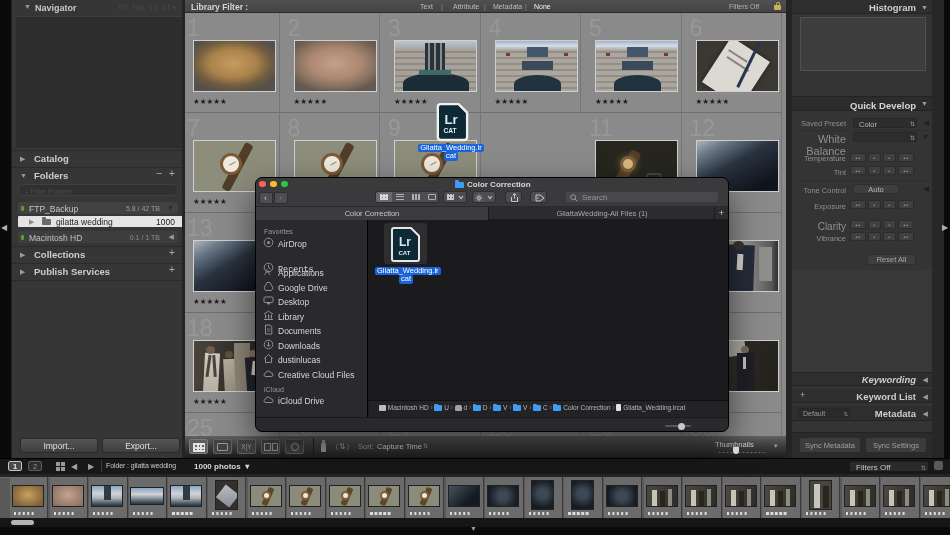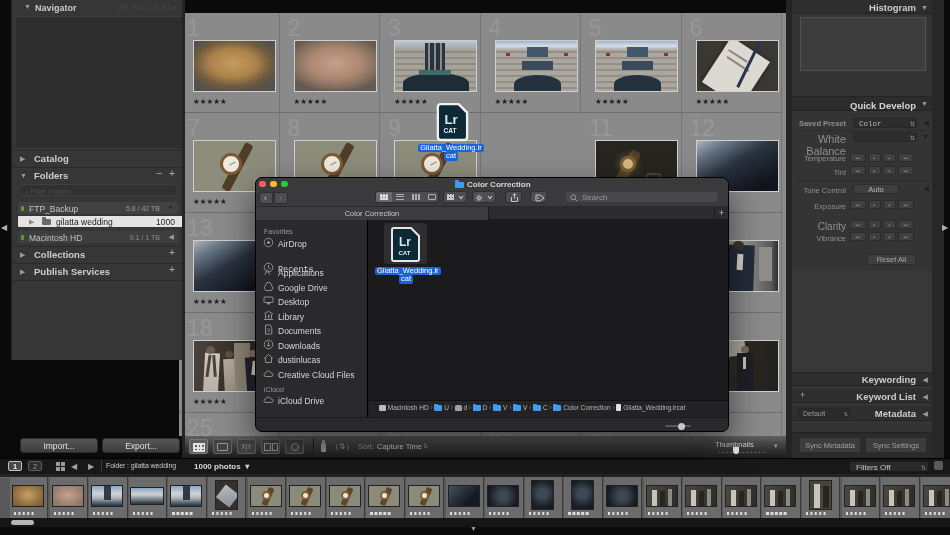--- a/index.html
+++ b/index.html
@@ -20,20 +20,33 @@
   .fph{position:absolute;overflow:hidden;border:1px solid #222;}
   .fstars{position:absolute;bottom:3.5px;left:4px;width:2.3px;height:2.3px;background:#dcdcdc;box-shadow:4.4px 0 #dcdcdc,8.8px 0 #dcdcdc,13.2px 0 #dcdcdc,17.6px 0 #dcdcdc;}
   .sb-item{position:absolute;left:7px;width:104px;height:13px;color:#d6d6da;font-size:8.5px;line-height:13px;white-space:nowrap;}
   .sb-item svg{vertical-align:-1.5px;margin-right:4px;}
   .pill{display:inline-block;background:#1a64d9;color:#fff;font-size:7.5px;line-height:8.5px;padding:0 2px;border-radius:2px;}
   .fold{display:inline-block;position:relative;width:8px;height:6px;background:#3f9bf4;border-radius:1px;vertical-align:-1px;}
   .fold:before{content:'';position:absolute;left:0;top:-1.5px;width:3.5px;height:2px;background:#3f9bf4;border-radius:1px 1px 0 0;}
 </style></head><body>
 <div id="app">
 
+<div class="abs" style="left:185px;top:0;width:605px;height:13px;background:linear-gradient(180deg,#505050,#444444);border-bottom:1px solid #2a2a2a;">
+ <span class="abs" style="left:6px;top:1.5px;font-size:8.5px;font-weight:bold;color:#d6d6d6;">Library Filter :</span>
+ <span class="abs" style="left:235px;top:2.5px;font-size:7px;color:#bdbdbd;">Text</span>
+ <span class="abs" style="left:256px;top:2.5px;font-size:7px;color:#8a8a8a;">|</span>
+ <span class="abs" style="left:268px;top:2.5px;font-size:7px;color:#bdbdbd;">Attribute</span>
+ <span class="abs" style="left:299px;top:2.5px;font-size:7px;color:#8a8a8a;">|</span>
+ <span class="abs" style="left:308px;top:2.5px;font-size:7px;color:#bdbdbd;">Metadata</span>
+ <span class="abs" style="left:340px;top:2.5px;font-size:7px;color:#8a8a8a;">|</span>
+ <span class="abs" style="left:349px;top:2.5px;font-size:7px;color:#f2f2f2;">None</span>
+ <span class="abs" style="left:544px;top:2.5px;font-size:7px;color:#b0b0b0;">Filters Off</span>
+ <span class="abs" style="left:589px;top:4.5px;width:7px;height:5px;background:#c7b25a;border-radius:1px;"></span>
+ <span class="abs" style="left:590.5px;top:2px;width:4px;height:4px;border:1px solid #c7b25a;border-bottom:none;border-radius:2px 2px 0 0;"></span>
+</div>
 
 <div class="abs" style="left:179px;top:13px;width:607px;height:423px;background:#8a8a8a;overflow:hidden;">
 <div class="cell" style="left:0.0px;top:0px;">
         <div class="cnum">1</div>
         <div class="photo ph-plaque1" style=""></div>
         <div class="stars">★★★★★</div>
       </div>
 <div class="cell" style="left:100.5px;top:0px;">
         <div class="cnum">2</div>
         <div class="photo ph-plaque2" style=""></div>
@@ -260,21 +273,21 @@
         <div class="cnum">28</div>
       </div>
 <div class="cell" style="left:402.0px;top:400px;">
         <div class="cnum">29</div>
       </div>
 <div class="cell" style="left:502.5px;top:400px;">
         <div class="cnum">30</div>
       </div>
 </div>
 
-<div class="abs" style="left:11px;top:0;width:171px;height:360px;background:#363636;border-left:1px solid #222;">
+<div class="abs" style="left:11px;top:0;width:171px;height:458px;background:#363636;border-left:1px solid #222;">
  <div class="abs" style="left:12px;top:3px;font-size:7px;color:#9a9a9a;">▼</div>
  <div class="abs" style="left:23px;top:2.5px;font-size:9px;font-weight:bold;color:#c9c9c9;">Navigator</div>
  <div class="abs" style="left:107px;top:4px;font-size:6.5px;color:#4c4c4c;">FIT&nbsp;&nbsp;FILL&nbsp;&nbsp;1:1&nbsp;&nbsp;3:1&nbsp;▾</div>
  <div class="abs" style="left:4px;top:16px;width:167px;height:132px;background:#2d2d2d;border-top:1px solid #3e3e3e;"></div>
  <div class="abs" style="left:0;top:150px;width:171px;height:1px;background:#2a2a2a;"></div>
  <div class="abs" style="left:8px;top:155px;font-size:7px;color:#9a9a9a;">▶</div>
  <div class="abs" style="left:22px;top:153px;font-size:9.5px;font-weight:bold;color:#cdcdcd;">Catalog</div>
  <div class="abs" style="left:0;top:167px;width:171px;height:1px;background:#2a2a2a;"></div>
  <div class="abs" style="left:8px;top:172px;font-size:7px;color:#9a9a9a;">▼</div>
  <div class="abs" style="left:22px;top:170px;font-size:9.5px;font-weight:bold;color:#cdcdcd;">Folders</div>
@@ -526,24 +539,24 @@
 <div class="abs" style="left:792px;top:0;width:140px;height:458px;background:#343434;">
 
  <div class="abs" style="left:0;top:0;width:140px;height:14px;background:#2e2e2e;border-bottom:1px solid #242424;"></div>
  <div class="abs" style="right:16px;top:2px;font-size:9.5px;font-weight:bold;color:#cdcdcd;">Histogram</div>
  <div class="abs" style="right:4px;top:4px;font-size:7px;color:#9a9a9a;">▼</div>
  <div class="abs" style="left:8px;top:17px;width:126px;height:54px;background:#3d3d3d;border:1px solid #515151;"></div>
  <div class="abs" style="left:0;top:96px;width:140px;height:15px;background:#2c2c2c;border-top:1px solid #232323;border-bottom:1px solid #232323;"></div>
  <div class="abs" style="right:16px;top:99.5px;font-size:9.5px;font-weight:bold;color:#d4d4d4;">Quick Develop</div>
  <div class="abs" style="right:4px;top:100px;font-size:7px;color:#9a9a9a;">▼</div>
 
-<div class="abs" style="left:0;top:119px;width:54px;text-align:right;font-size:7.5px;color:#8f8f8f;font-weight:bold;">Saved Preset</div>
+<div class="abs" style="left:0;top:119px;width:54px;text-align:right;font-size:7.5px;color:#8f8f8f;">Saved Preset</div>
 
  <div class="abs" style="left:61px;top:117.5px;width:64px;height:10.5px;background:#2d2d2d;border:1px solid #272727;border-radius:2px;">
-   <span style="position:absolute;left:5px;top:1px;font-size:7.5px;color:#b8b8b8;font-family:Liberation Mono, monospace;">Color</span>
+   <span style="position:absolute;left:5px;top:1px;font-size:7.5px;color:#b8b8b8;">Color</span>
    <span style="position:absolute;right:1px;top:1.5px;font-size:6px;color:#9a9a9a;">⇅</span>
  </div>
  <div class="abs" style="right:3px;top:119px;font-size:7px;color:#1e1e1e;">◀</div>
  <div class="abs" style="left:4px;top:130px;width:132px;height:1px;background:#2d2d2d;"></div>
 
 <div class="abs" style="left:0;top:133px;width:54px;text-align:right;font-size:11px;color:#8f8f8f;">White Balance</div>
 
  <div class="abs" style="left:61px;top:131.5px;width:64px;height:10.5px;background:#2d2d2d;border:1px solid #272727;border-radius:2px;">
    <span style="position:absolute;right:1px;top:1.5px;font-size:6px;color:#9a9a9a;">⇅</span>
  </div>
@@ -577,21 +590,21 @@
       <div class="abs" style="left:106px;top:219.5px;width:16px;height:9px;background:#404040;border:1px solid #2b2b2b;border-radius:2px;color:#969696;font-size:5.5px;text-align:center;line-height:8px;letter-spacing:0.5px;">••</div>
 <div class="abs" style="left:0;top:233.5px;width:54px;text-align:right;font-size:7.5px;color:#8f8f8f;">Vibrance</div>
 <div class="abs" style="left:58px;top:232px;width:16px;height:9px;background:#404040;border:1px solid #2b2b2b;border-radius:2px;color:#969696;font-size:5.5px;text-align:center;line-height:8px;letter-spacing:0.5px;">••</div>
       <div class="abs" style="left:76px;top:232px;width:13px;height:9px;background:#404040;border:1px solid #2b2b2b;border-radius:2px;color:#969696;font-size:5.5px;text-align:center;line-height:8px;letter-spacing:0.5px;">•</div>
       <div class="abs" style="left:91px;top:232px;width:13px;height:9px;background:#404040;border:1px solid #2b2b2b;border-radius:2px;color:#969696;font-size:5.5px;text-align:center;line-height:8px;letter-spacing:0.5px;">•</div>
       <div class="abs" style="left:106px;top:232px;width:16px;height:9px;background:#404040;border:1px solid #2b2b2b;border-radius:2px;color:#969696;font-size:5.5px;text-align:center;line-height:8px;letter-spacing:0.5px;">••</div>
 
  <div class="abs" style="left:75px;top:254px;width:49px;height:11px;background:#3e3e3e;border:1px solid #2d2d2d;border-radius:2px;text-align:center;font-size:7.5px;color:#a8a8a8;line-height:10px;">Reset All</div>
  <div class="abs" style="left:0;top:270px;width:140px;height:102px;background:#383838;"></div>
  <div class="abs" style="left:0;top:372px;width:140px;height:14px;background:#2e2e2e;border-top:1px solid #232323;border-bottom:1px solid #232323;"></div>
- <div class="abs" style="right:16px;top:374px;font-size:9.5px;font-weight:bold;color:#cdcdcd;">Keywording</div>
+ <div class="abs" style="right:16px;top:374px;font-size:9.5px;font-weight:bold;color:#cdcdcd;font-style:italic;">Keywording</div>
  <div class="abs" style="right:4px;top:376px;font-size:7px;color:#9a9a9a;">◀</div>
  <div class="abs" style="left:0;top:389px;width:140px;height:14px;background:#2e2e2e;border-bottom:1px solid #232323;"></div>
  <div class="abs" style="left:8px;top:390px;font-size:9px;color:#aaa;">+</div>
  <div class="abs" style="right:16px;top:391px;font-size:9.5px;font-weight:bold;color:#cdcdcd;">Keyword List</div>
  <div class="abs" style="right:4px;top:393px;font-size:7px;color:#9a9a9a;">◀</div>
  <div class="abs" style="left:0;top:406px;width:140px;height:15px;background:#2e2e2e;border-bottom:1px solid #232323;"></div>
  <div class="abs" style="left:6px;top:408px;width:52px;height:10px;background:#2a2a2a;border:1px solid #262626;border-radius:2px;">
    <span style="position:absolute;left:4px;top:1px;font-size:7px;color:#9a9a9a;">Default</span>
    <span style="position:absolute;right:1px;top:1.5px;font-size:5.5px;color:#8a8a8a;">⇅</span>
  </div>
@@ -658,20 +671,21 @@
  </div>
  <div class="abs" style="left:309px;top:13px;width:154px;height:12px;background:#48484a;border-radius:3px;border:1px solid #39393b;">
    <svg style="position:absolute;left:4px;top:2px;" width="8" height="8" viewBox="0 0 8 8">
           <circle cx="3.2" cy="3.2" r="2.4" fill="none" stroke="#98989d" stroke-width="1"></circle>
           <path d="M5 5 L7.2 7.2" stroke="#98989d" stroke-width="1"></path>
         </svg>
    <span style="position:absolute;left:16px;top:1px;font-size:8px;color:#98989d;">Search</span>
  </div>
  <div class="abs" style="left:0;top:29px;width:472px;height:13px;background:#2c2c2e;border-bottom:1px solid #1a1a1c;">
    <div style="position:absolute;left:0;top:0;width:233px;height:13px;background:#3c3c3e;border-right:1px solid #1a1a1c;text-align:center;font-size:7.5px;color:#c8c8cc;line-height:13px;">Color Correction</div>
+   <div style="position:absolute;left:233px;top:0;width:226px;height:13px;text-align:center;font-size:7.5px;color:#a8a8ac;line-height:13px;">GliattaWedding-All Files (1)</div>
    <div style="position:absolute;right:0;top:0;width:14px;height:13px;border-left:1px solid #1a1a1c;color:#c8c8cc;font-size:9px;text-align:center;line-height:12px;">+</div>
  </div>
  <div class="abs" style="left:0;top:42px;width:112px;height:197px;background:#2a2a2c;border-right:1px solid #000;">
         <div class="abs" style="left:8px;top:8px;font-size:7px;color:#98989d;">Favorites</div>
         <div class="sb-item" style="top:17.0px;"><svg width="11" height="11" viewBox="0 0 11 11">
             <circle cx="5.5" cy="5.5" r="4.3" fill="none" stroke="#8e8e93" stroke-width="1"></circle>
             <circle cx="5.5" cy="5.5" r="1.6" fill="#8e8e93"></circle>
           </svg>AirDrop</div>
         <div class="sb-item" style="top:42px;font-family:Liberation Mono, monospace;"><svg width="11" height="11" viewBox="0 0 11 11">
             <circle cx="5.5" cy="5.5" r="4.3" fill="none" stroke="#8e8e93" stroke-width="1"></circle>

